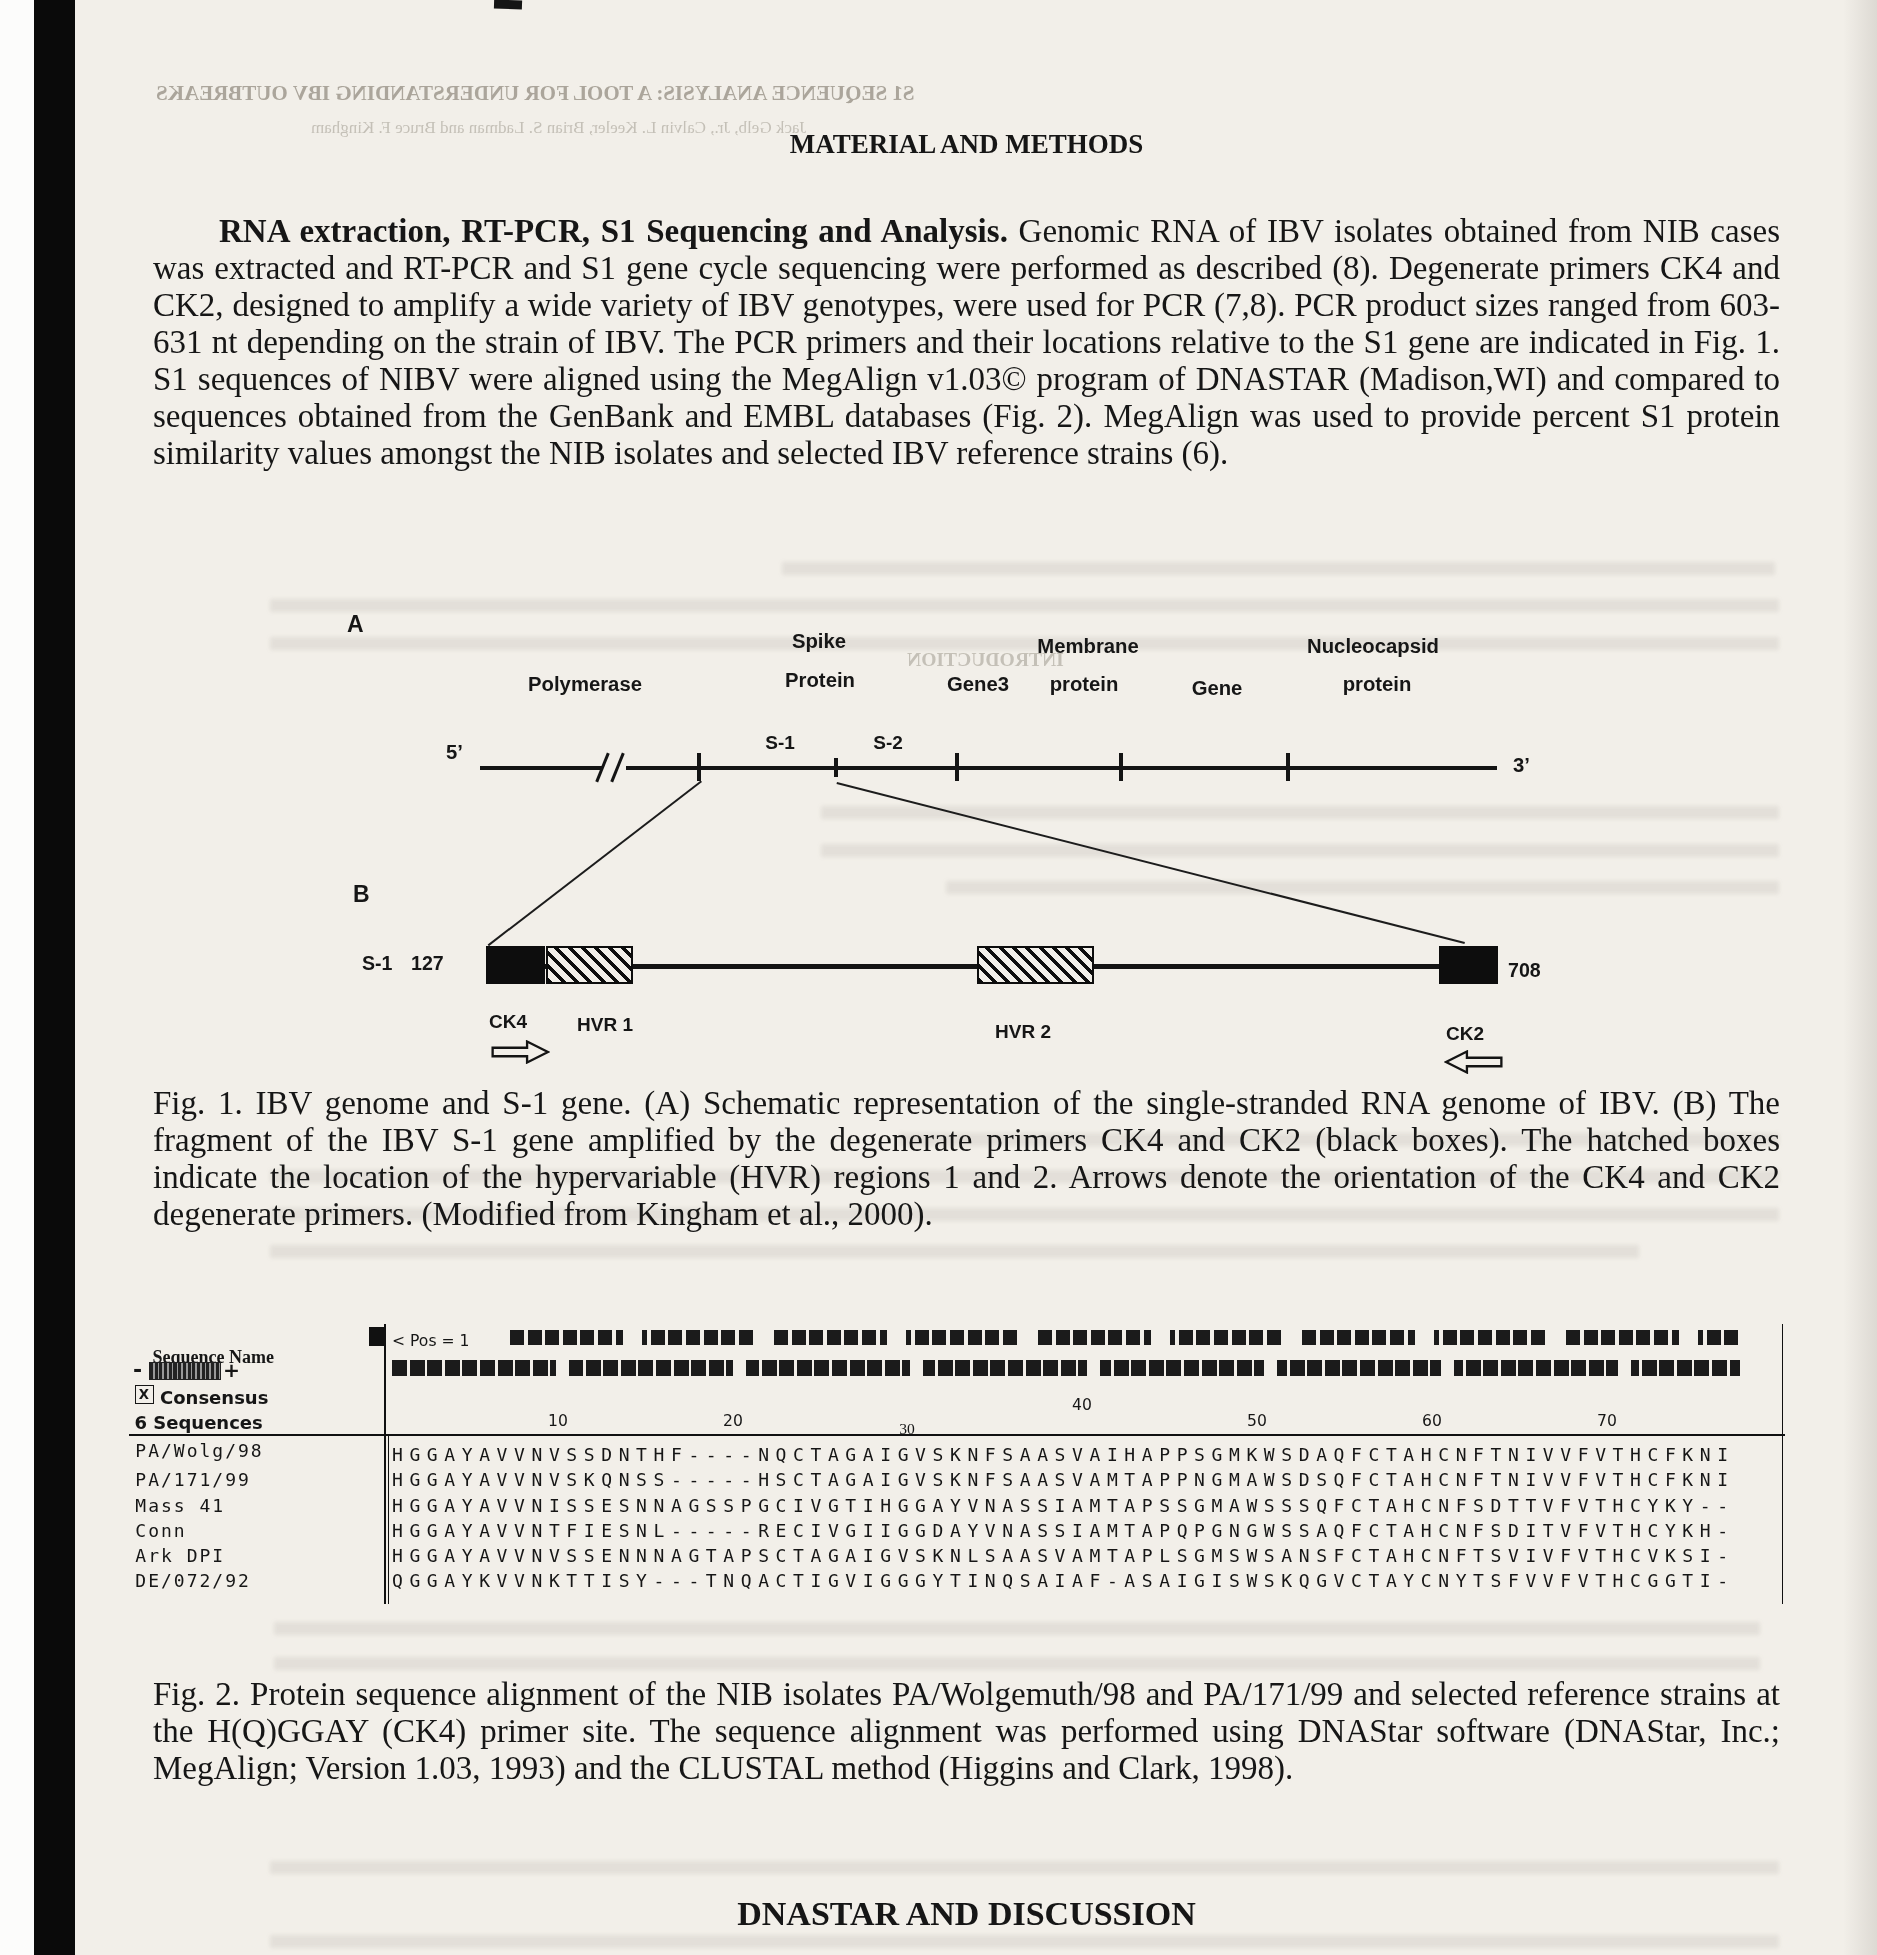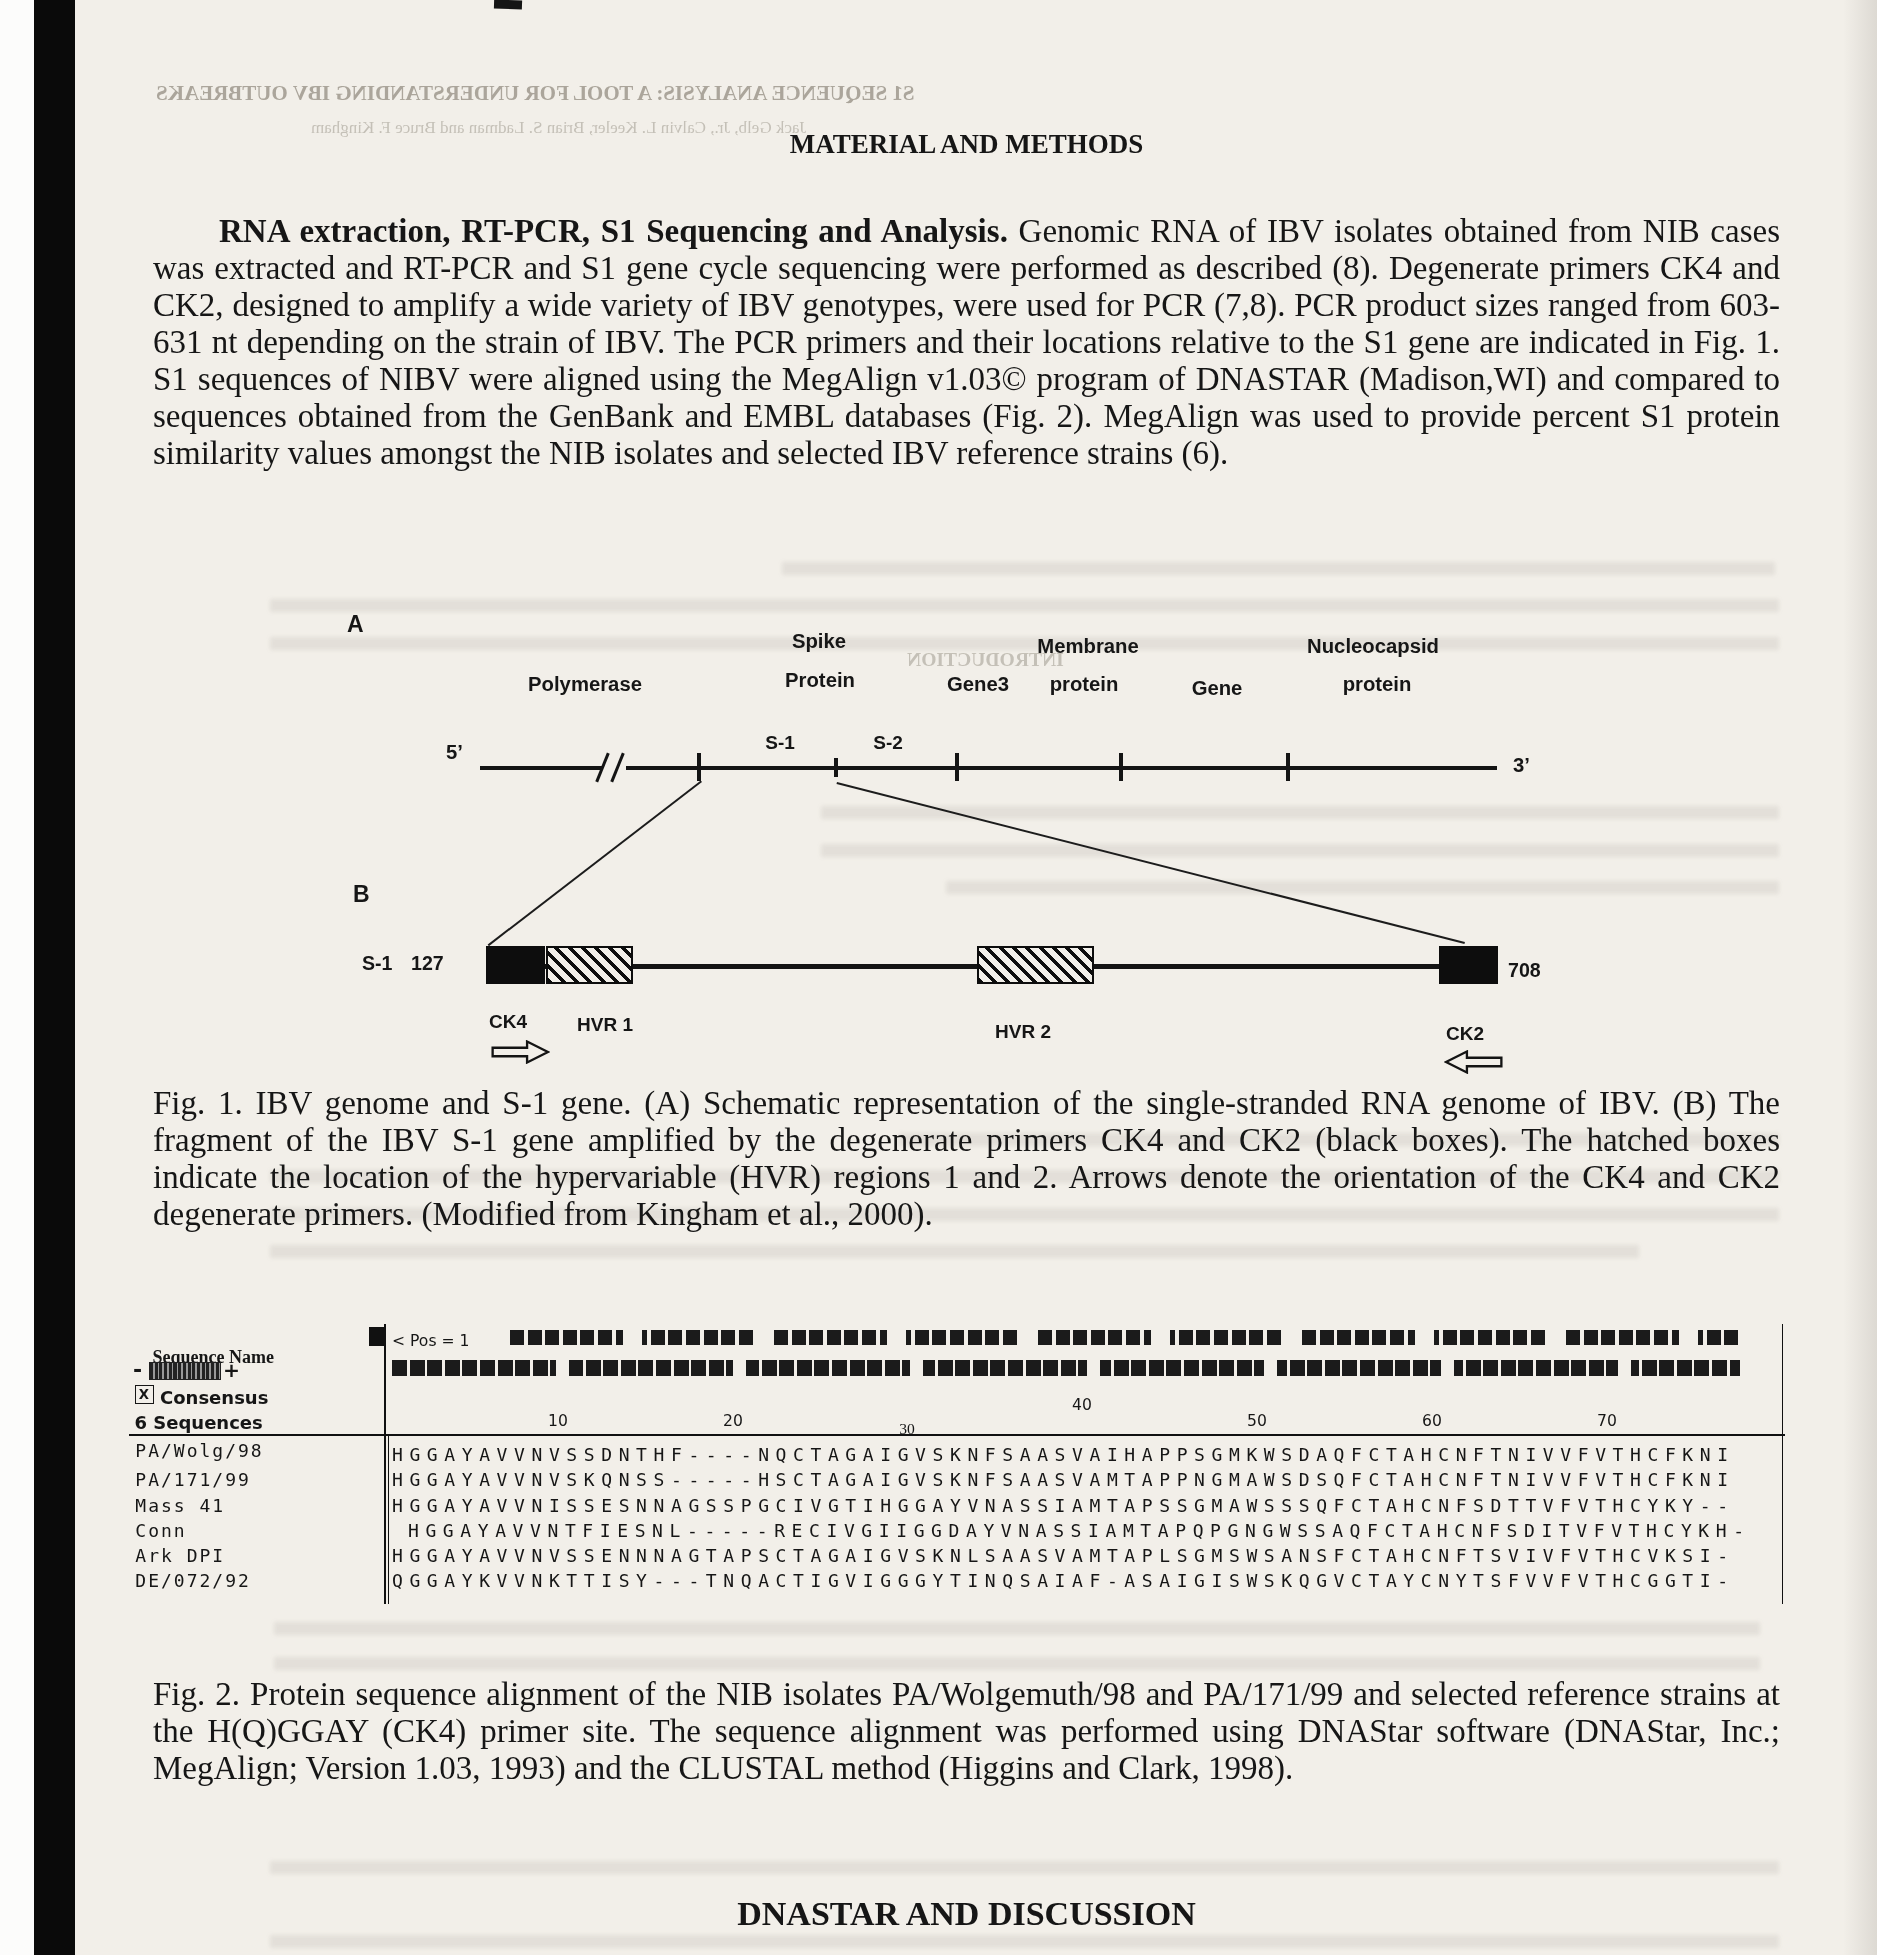--- a/index.html
+++ b/index.html
@@ -183,21 +183,21 @@
     <div class="vline" style="left:1653px;top:0;width:1.2px;height:280px;"></div>
 
     <div id="alignment-rows">
         <div class="seq-name" style="left: 6.3px; top: 116px;">PA/Wolg/98</div>
         <div class="seq-text" style="left: 263px; top: 120px;">HGGAYAVVNVSSDNTHF----NQCTAGAIGVSKNFSAASVAIHAPPSGMKWSDAQFCTAHCNFTNIVVFVTHCFKNI</div>
         <div class="seq-name" style="left: 6.3px; top: 145px;">PA/171/99</div>
         <div class="seq-text" style="left: 263px; top: 145px;">HGGAYAVVNVSKQNSS-----HSCTAGAIGVSKNFSAASVAMTAPPNGMAWSDSQFCTAHCNFTNIVVFVTHCFKNI</div>
         <div class="seq-name" style="left: 6.3px; top: 171px;">Mass 41</div>
         <div class="seq-text" style="left: 263px; top: 171px;">HGGAYAVVNISSESNNAGSSPGCIVGTIHGGAYVNASSIAMTAPSSGMAWSSSQFCTAHCNFSDTTVFVTHCYKY--</div>
         <div class="seq-name" style="left: 6.3px; top: 196px;">Conn</div>
-        <div class="seq-text" style="left: 279px; top: 196px;">HGGAYAVVNTFIESNL-----RECIVGIIGGDAYVNASSIAMTAPQPGNGWSSAQFCTAHCNFSDITVFVTHCYKH-</div>
+        <div class="seq-text" style="left: 263px; top: 196px;">HGGAYAVVNTFIESNL-----RECIVGIIGGDAYVNASSIAMTAPQPGNGWSSAQFCTAHCNFSDITVFVTHCYKH-</div>
         <div class="seq-name" style="left: 6.3px; top: 221px;">Ark DPI</div>
         <div class="seq-text" style="left: 263px; top: 221px;">HGGAYAVVNVSSENNNAGTAPSCTAGAIGVSKNLSAASVAMTAPLSGMSWSANSFCTAHCNFTSVIVFVTHCVKSI-</div>
         <div class="seq-name" style="left: 6.3px; top: 246px;">DE/072/92</div>
         <div class="seq-text" style="left: 263px; top: 246px;">QGGAYKVVNKTTISY---TNQACTIGVIGGGYTINQSAIAF-ASAIGISWSKQGVCTAYCNYTSFVVFVTHCGGTI-</div>
       </div>
   </div>
 
   <div class="para" style="top:1676px;">Fig. 2. Protein sequence alignment of the NIB isolates PA/Wolgemuth/98 and PA/171/99 and selected reference strains at the H(Q)GGAY (CK4) primer site.  The sequence alignment was performed using DNAStar software (DNAStar, Inc.; MegAlign; Version 1.03, 1993) and the CLUSTAL method (Higgins and Clark, 1998).</div>
 
   <div class="heading" style="top:1895px;font-size:34px;">DNASTAR AND DISCUSSION</div>

